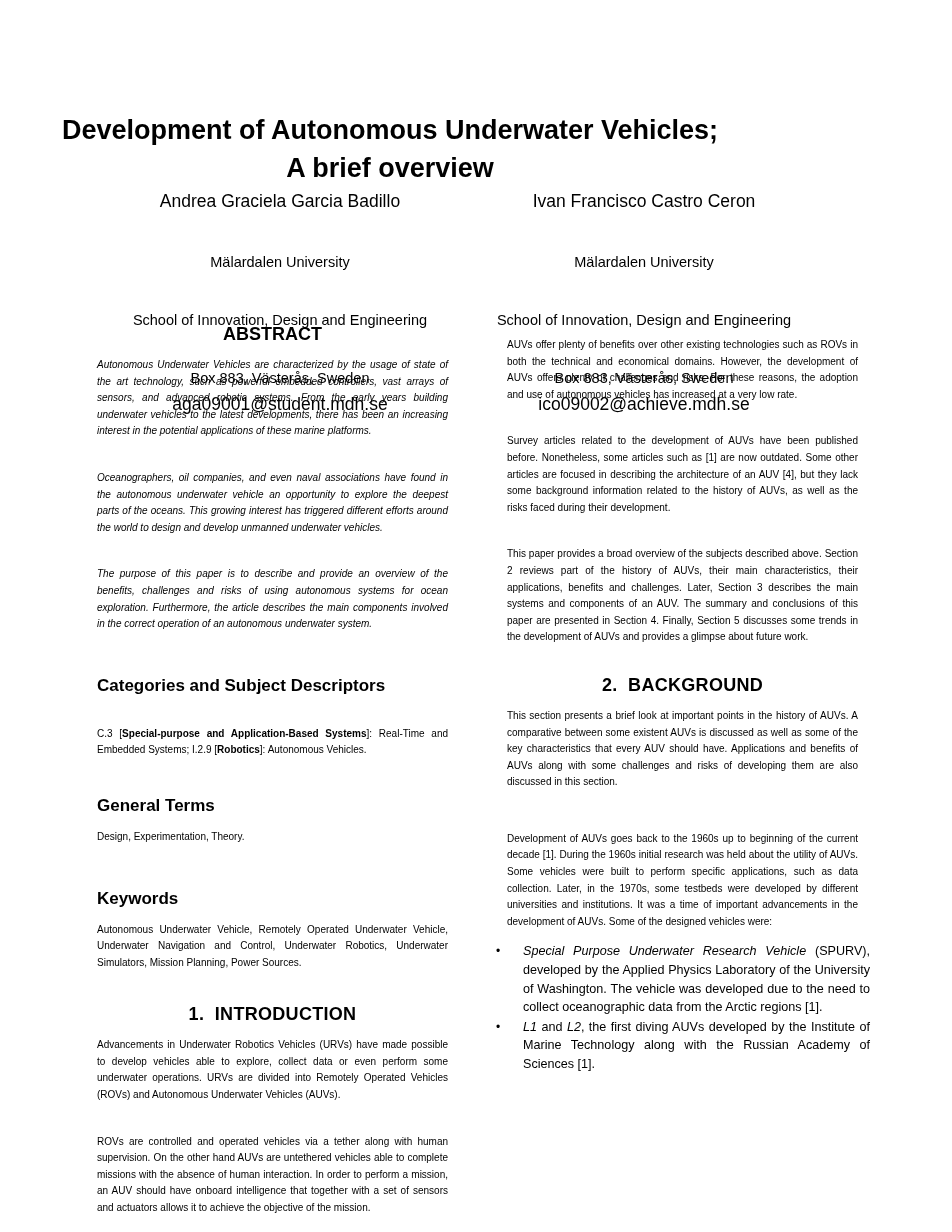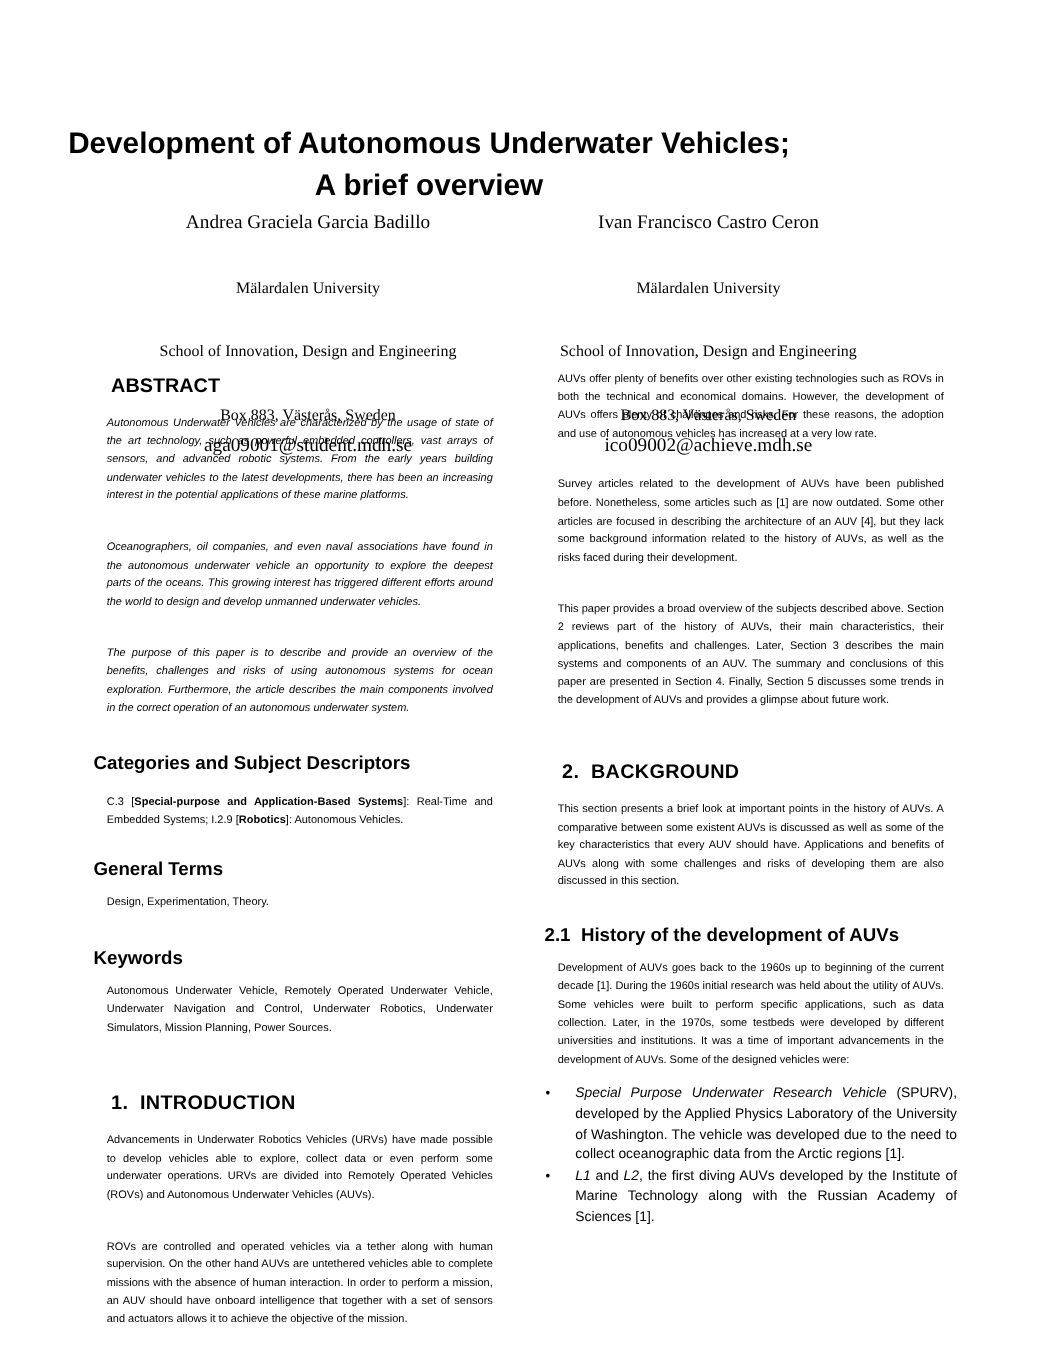--- a/index.html
+++ b/index.html
@@ -5,37 +5,37 @@
   html, body { margin: 0; padding: 0; background: #ffffff; }
   body {
     width: 952px; height: 1232px; position: relative; overflow: hidden;
     font-family: "Liberation Sans", sans-serif; color: #000;
   }
   .title {
     position: absolute; left: 0; width: 780px; text-align: center;
     font-weight: bold; font-size: 27px; line-height: 38px; top: 111px;
   }
   .author {
-    position: absolute; top: 190px; width: 400px; text-align: center; font-family: Liberation Serif, serif;
+    position: absolute; top: 190px; width: 400px; text-align: center;
   }
   .author.a1 { left: 80px; }
   .author.a2 { left: 444px; }
   .author .name { font-size: 17.5px; line-height: 23px; }
   .author .aff { font-size: 14.5px; line-height: 18px; margin-top: 40px; }
   .author .email { font-size: 17.5px; line-height: 23px; margin-top: 6px; }
 
   .col { position: absolute; top: 323px; width: 375px; }
   .col.left { left: 85px; }
   .col.right { left: 495px; }
 
   h2 {
-    font-size: 18px; font-weight: bold; margin: 16px; line-height: 22px;
+    font-size: 18px; font-weight: bold; margin: 0; line-height: 22px; text-align: center;
   }
   h2.sec { letter-spacing: 0.3px; }
-  h3 { font-size: 17px; font-weight: bold; margin: 0; line-height: 22px; }
+  h3 { font-size: 17px; font-weight: bold; margin: 12px; line-height: 22px; }
   p {
     margin: 12px; font-size: 10px; line-height: 16.6px; text-align: justify;
   }
   p.it { font-style: italic; }
   .gap { height: 6px; }
   .bgap { height: 18px; }
 
   ul.bullets { list-style: none; margin: 4px 0 0 0; padding: 0; }
   ul.bullets li {
     position: relative; padding-left: 28px;
@@ -104,21 +104,20 @@
   <div class="gap"></div>
   <p>Survey articles related to the development of AUVs have been published before. Nonetheless, some articles such as [1] are now outdated. Some other articles are focused in describing the architecture of an AUV [4], but they lack some background information related to the history of AUVs, as well as the risks faced during their development.</p>
   <div class="gap"></div>
   <p>This paper provides a broad overview of the subjects described above. Section 2 reviews part of the history of AUVs, their main characteristics, their applications, benefits and challenges. Later, Section 3 describes the main systems and components of an AUV. The summary and conclusions of this paper are presented in Section 4. Finally, Section 5 discusses some trends in the development of AUVs and provides a glimpse about future work.</p>
 
   <div style="height:16px"></div>
   <h2 class="sec" style="white-space:pre">2.  BACKGROUND</h2>
   <p>This section presents a brief look at important points in the history of AUVs. A comparative between some existent AUVs is discussed as well as some of the key characteristics that every AUV should have. Applications and benefits of AUVs along with some challenges and risks of developing them are also discussed in this section.</p>
 
   <div style="height:16px"></div>
-  <h3 style="white-space:pre">2.1  History of the development of AUVs</h3>
   <p>Development of AUVs goes back to the 1960s up to beginning of the current decade [1]. During the 1960s initial research was held about the utility of AUVs. Some vehicles were built to perform specific applications, such as data collection. Later, in the 1970s, some testbeds were developed by different universities and institutions. It was a time of important advancements in the development of AUVs. Some of the designed vehicles were:</p>
 
   <ul class="bullets">
     <li>
       <span class="dot">•</span>
       <span class="i">Special Purpose Underwater Research Vehicle</span><span> (SPURV), developed by the Applied Physics Laboratory of the University of Washington. The vehicle was developed due to the need to collect oceanographic data from the Arctic regions [1].</span>
     </li>
     <li>
       <span class="dot">•</span>
       <span class="i">L1</span><span> and </span><span class="i">L2</span><span>, the first diving AUVs developed by the Institute of Marine Technology along with the Russian Academy of Sciences [1].</span>

